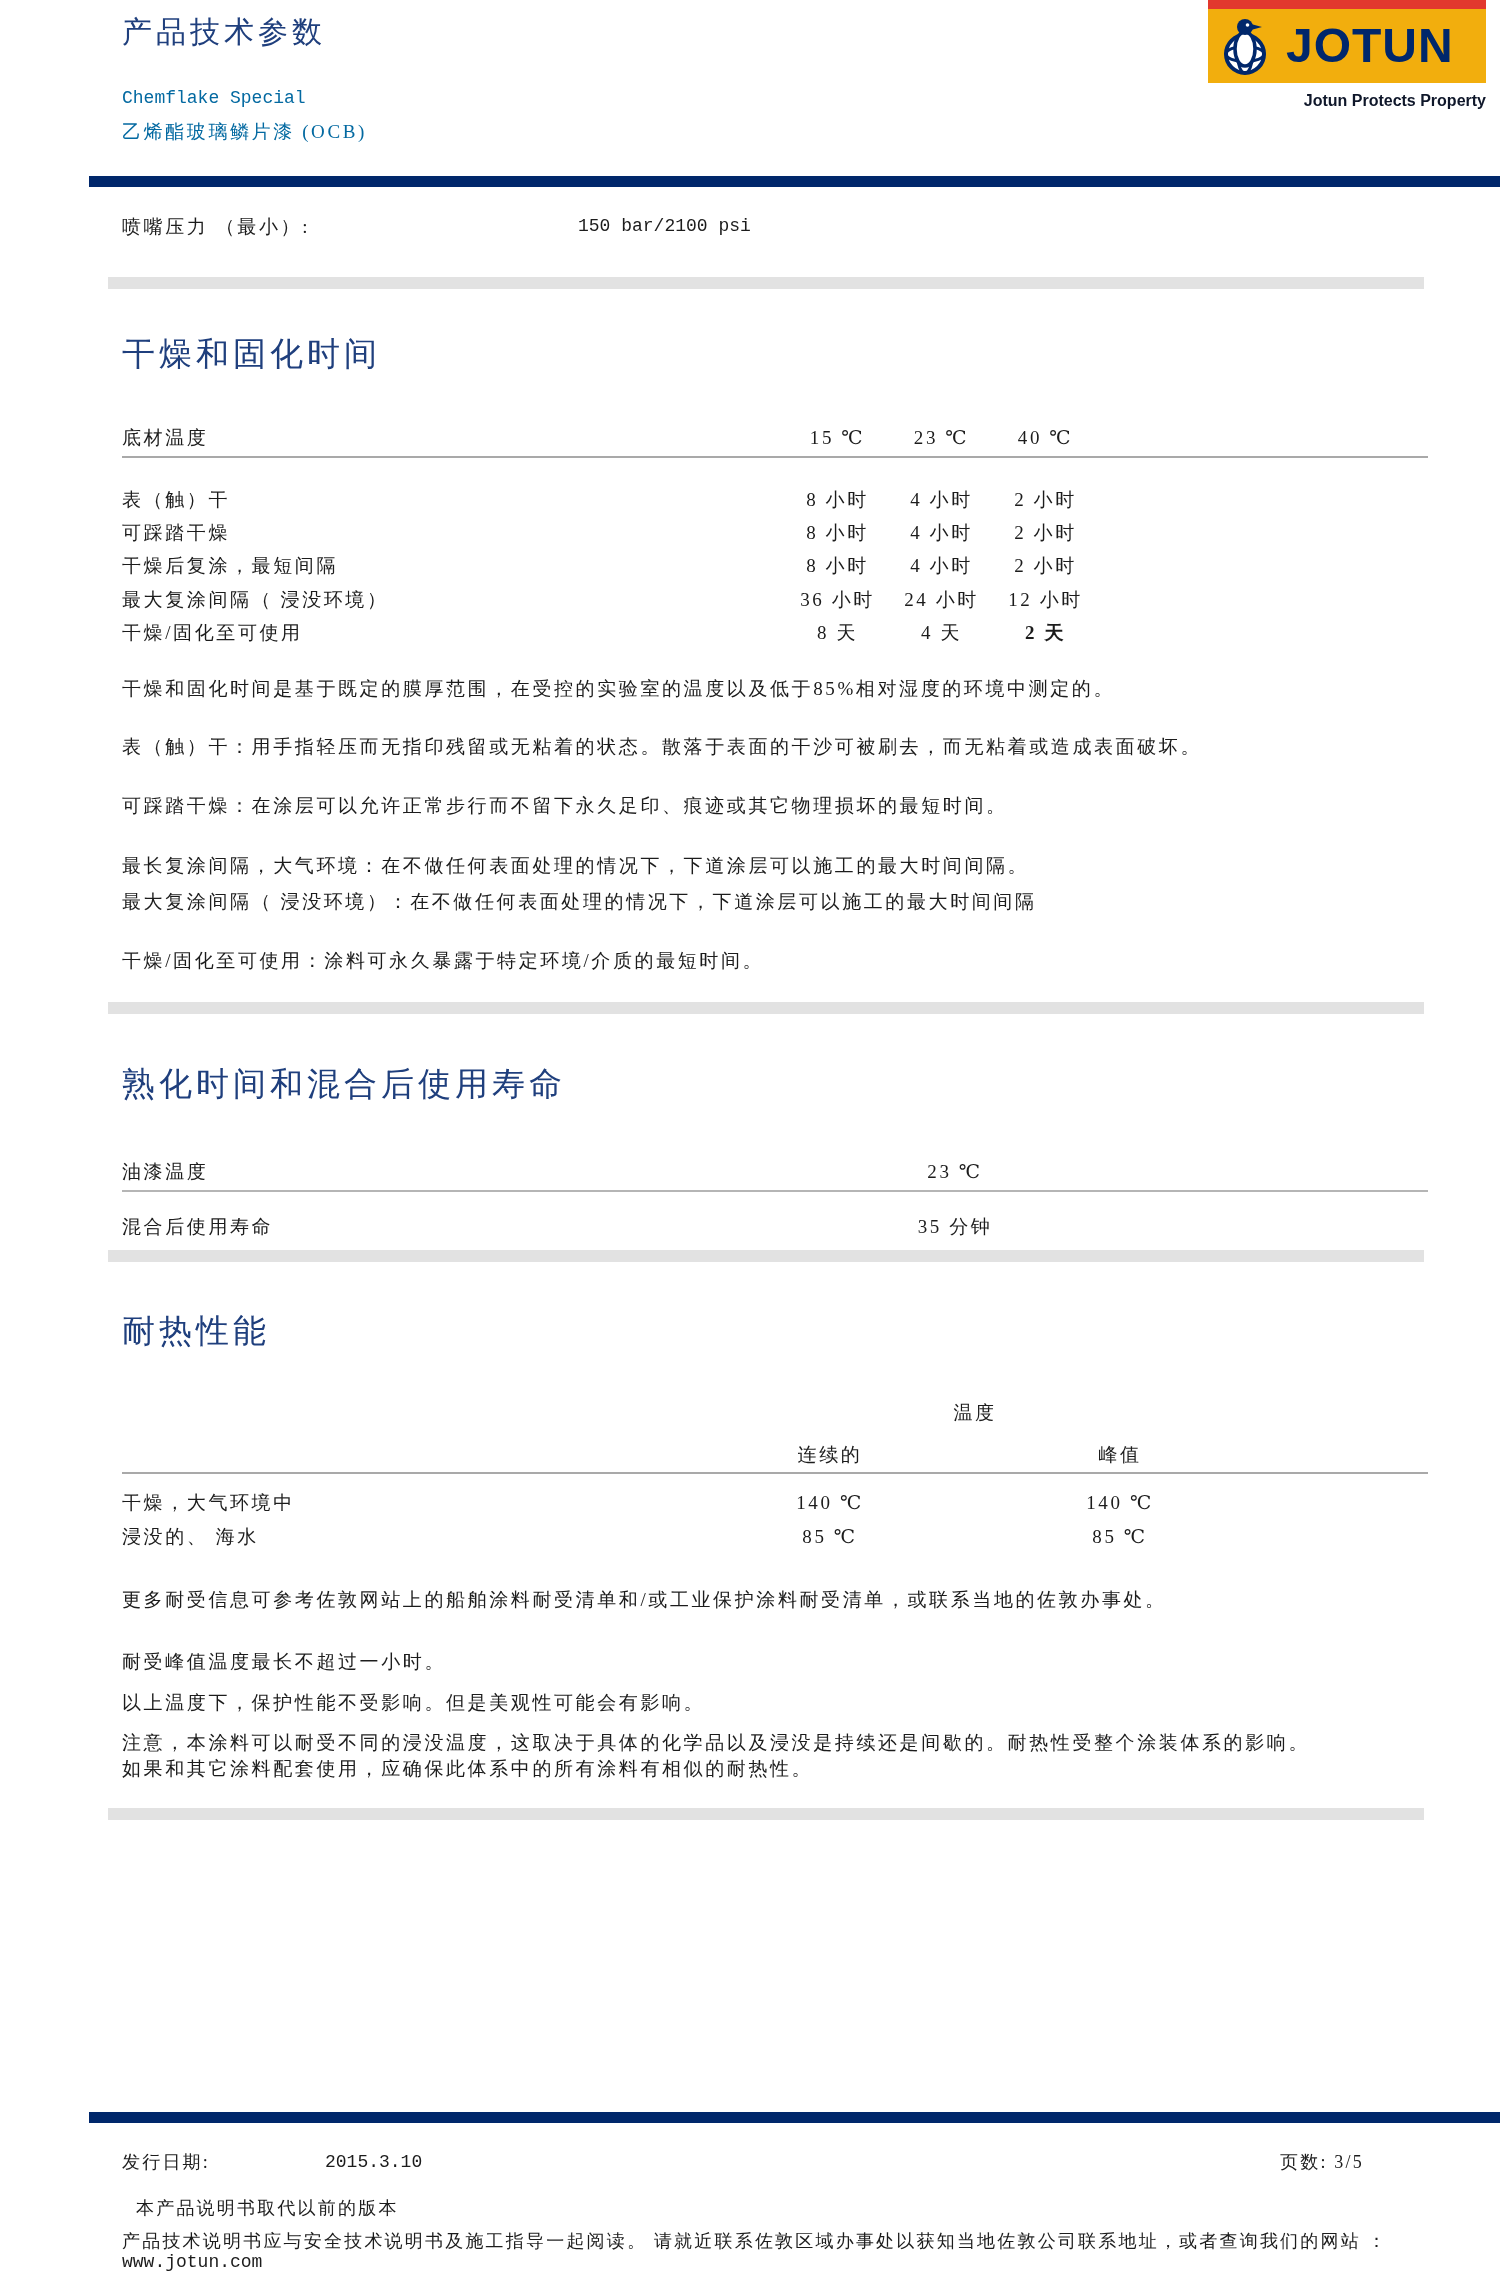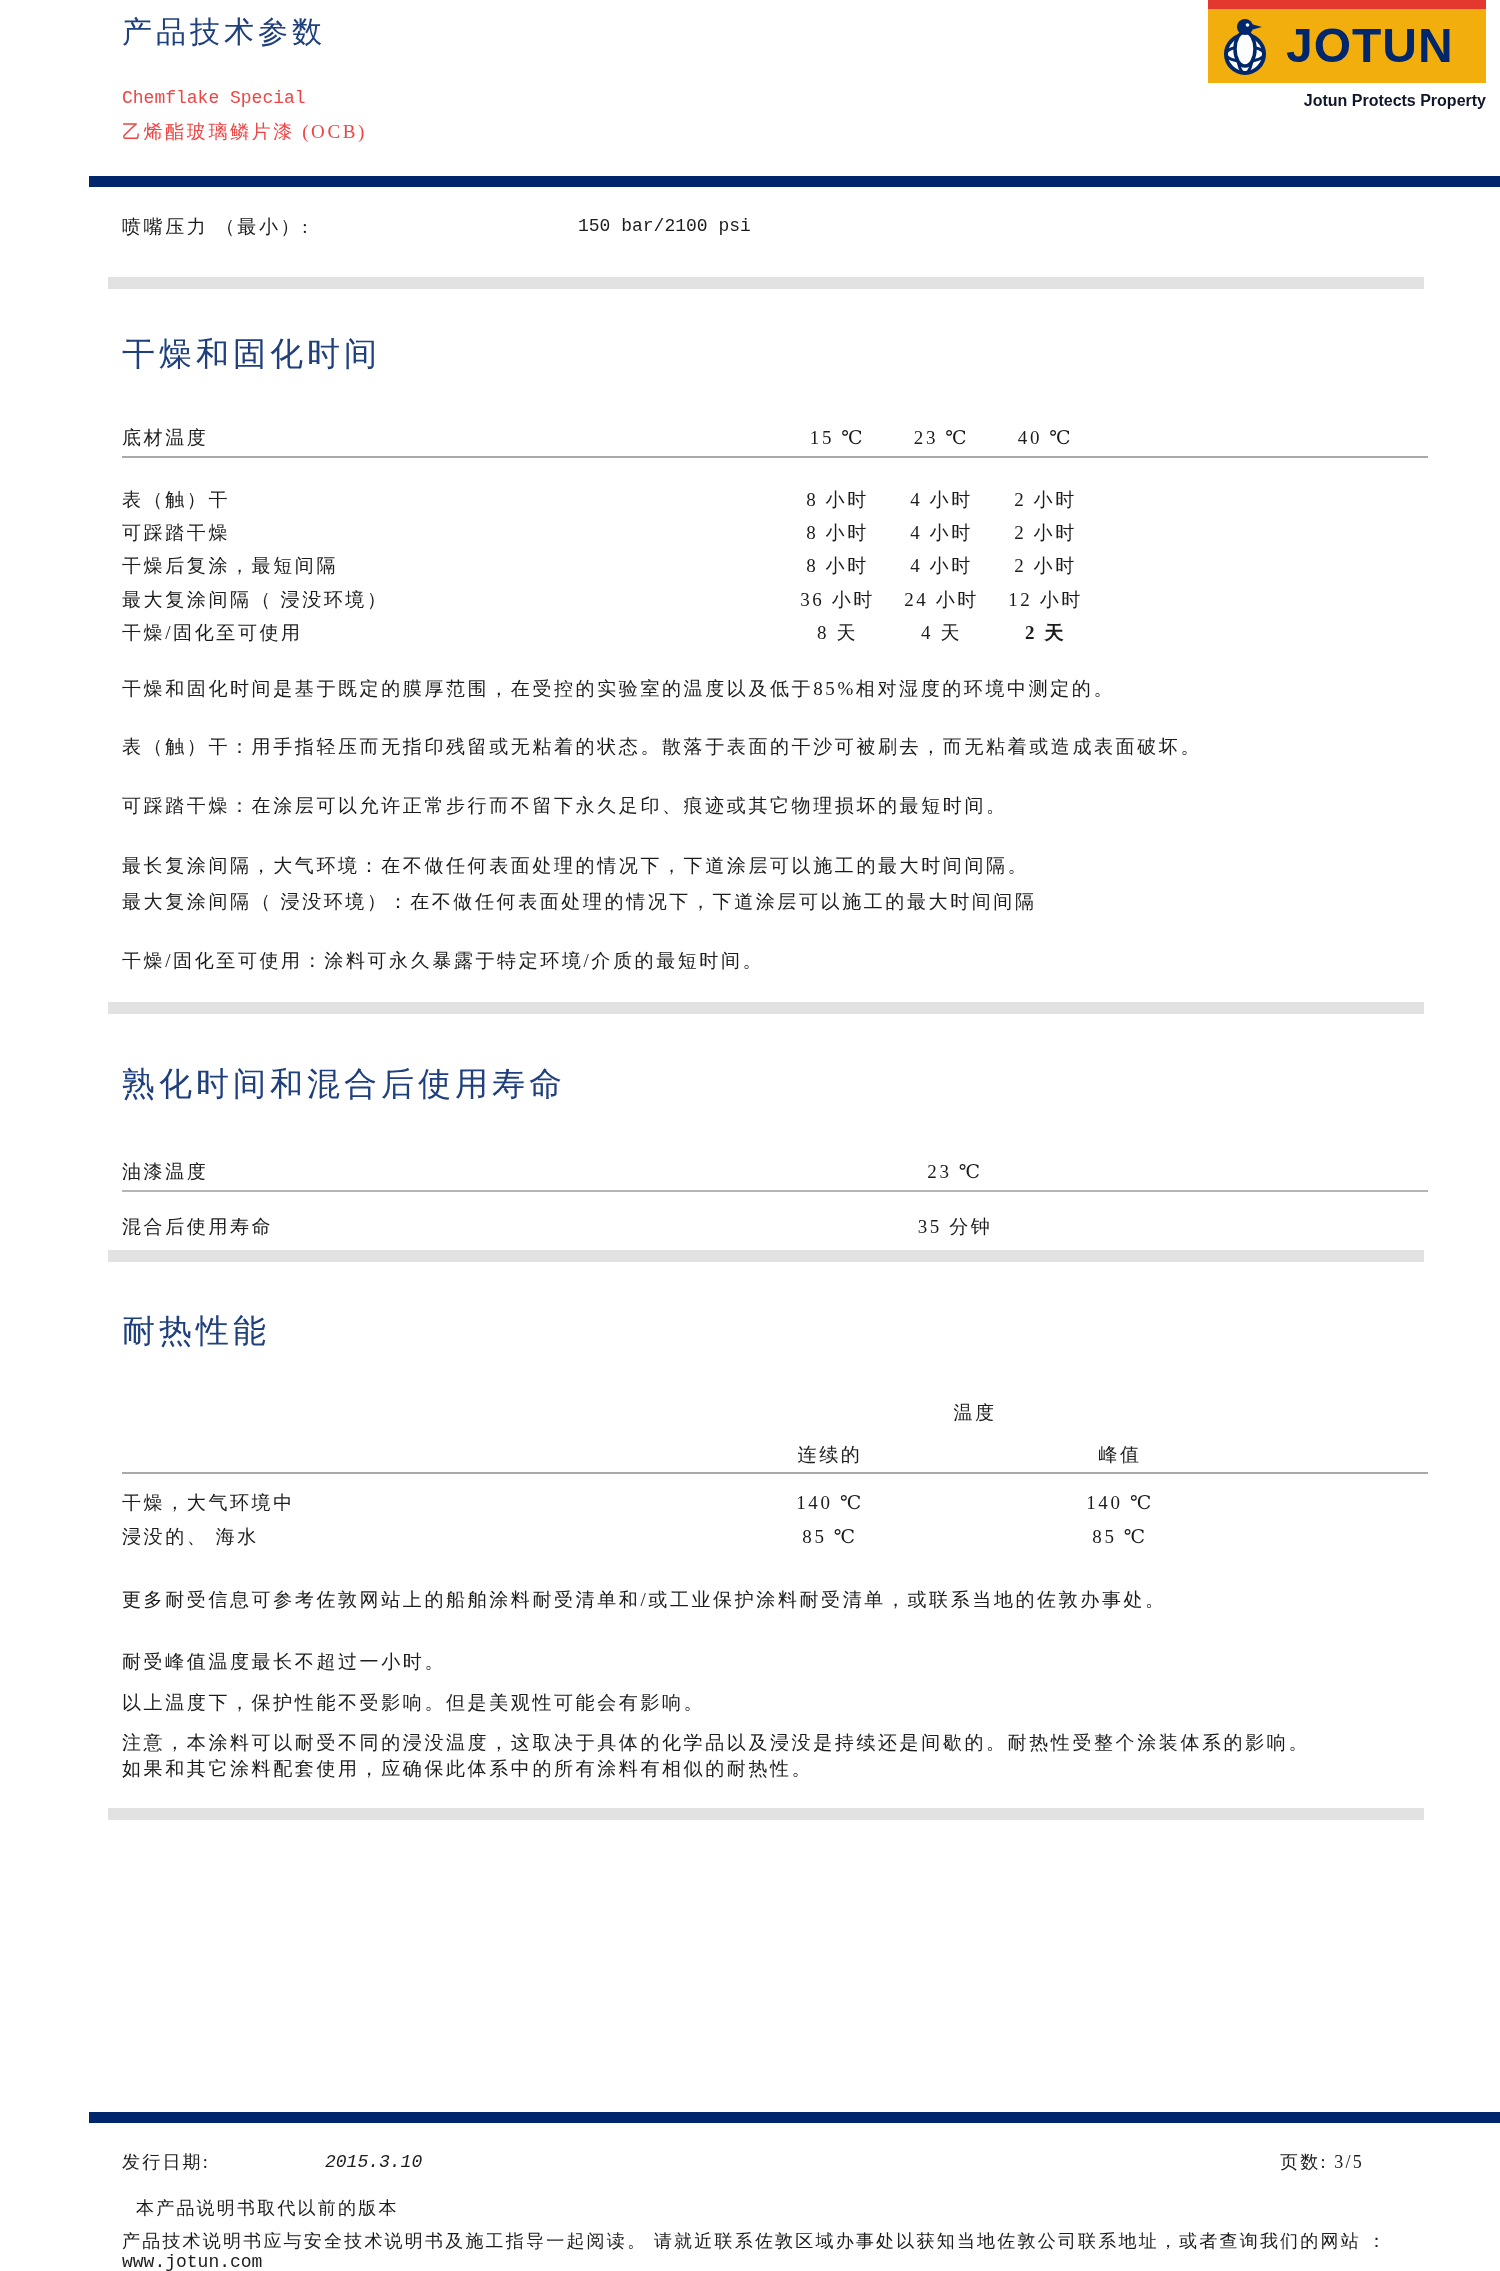--- a/index.html
+++ b/index.html
@@ -5,21 +5,21 @@
   html,body { margin:0; padding:0; background:#ffffff; }
   .page {
     position:relative; width:1500px; height:2271px; margin:0 auto;
     background:#ffffff; overflow:hidden;
     font-family:"Liberation Serif","DejaVu Serif",serif; color:#1c1c1c;
   }
   .abs { position:absolute; }
   .cjk  { font-size:19px; letter-spacing:2.6px; line-height:27px; white-space:nowrap; }
   .wrap { white-space:normal; }
   .mono { font-family:"Liberation Mono","DejaVu Sans Mono",monospace; font-size:18px; letter-spacing:0; white-space:nowrap; }
-  .navy       { color:#ef4444; }
+  .navy       { color:#0369a1; }
   .page-title { font-size:30px; letter-spacing:4px; color:#1f3f7d; white-space:nowrap; }
   .sec-title  { font-size:33px; letter-spacing:4px; color:#1f3f7d; white-space:nowrap; }
   .navy-bar { background:#00276b; height:11px; }
   .gray-bar { background:#e2e2e2; height:12px; }
   .rule     { background:#a9a9a9; height:2px; }
   .cell  { text-align:center; }
   .ftxt  { font-size:18px; letter-spacing:2.2px; white-space:nowrap; }
   
   .logo-red    { height:9px;  background:#e2382e; }
   .logo-yellow { height:74px; background:#f2ae0d; display:flex; align-items:center; padding:0 8px 0 10px; box-sizing:border-box; }
@@ -137,20 +137,20 @@
   <div class="abs cjk wrap" style="left:122px; top:1648px; width:1370px;">耐受峰值温度最长不超过一小时。</div>
   <div class="abs cjk wrap" style="left:122px; top:1689px; width:1370px;">以上温度下，保护性能不受影响。但是美观性可能会有影响。</div>
   <div class="abs cjk wrap" style="left:122px; top:1729px; width:1370px;">注意，本涂料可以耐受不同的浸没温度，这取决于具体的化学品以及浸没是持续还是间歇的。耐热性受整个涂装体系的影响。</div>
   <div class="abs cjk wrap" style="left:122px; top:1755px; width:1370px;">如果和其它涂料配套使用，应确保此体系中的所有涂料有相似的耐热性。</div>
 
   <div class="abs gray-bar" style="left:108px; top:1808px; width:1316px;"></div>
 
   <div class="abs navy-bar" style="left:89px; top:2112px; width:1411px;"></div>
 
   <div class="abs ftxt" style="left:122px; top:2150px;">发行日期:</div>
-  <div class="abs mono" style="left:325px; top:2152px;font-style:italic;">2015.3.10</div>
+  <div class="abs mono" style="left:325px; top:2152px;">2015.3.10</div>
   <div class="abs ftxt" style="left:1280px; top:2150px;">页数: 3/5</div>
 
   <div class="abs ftxt" style="left:136px; top:2196px;">本产品说明书取代以前的版本</div>
   <div class="abs ftxt" style="left:122px; top:2229px;">产品技术说明书应与安全技术说明书及施工指导一起阅读。 请就近联系佐敦区域办事处以获知当地佐敦公司联系地址，或者查询我们的网站 ：</div>
   <div class="abs mono" style="left:122px; top:2252px;">www.jotun.com</div>
 
 </div>
 
 </body></html>

